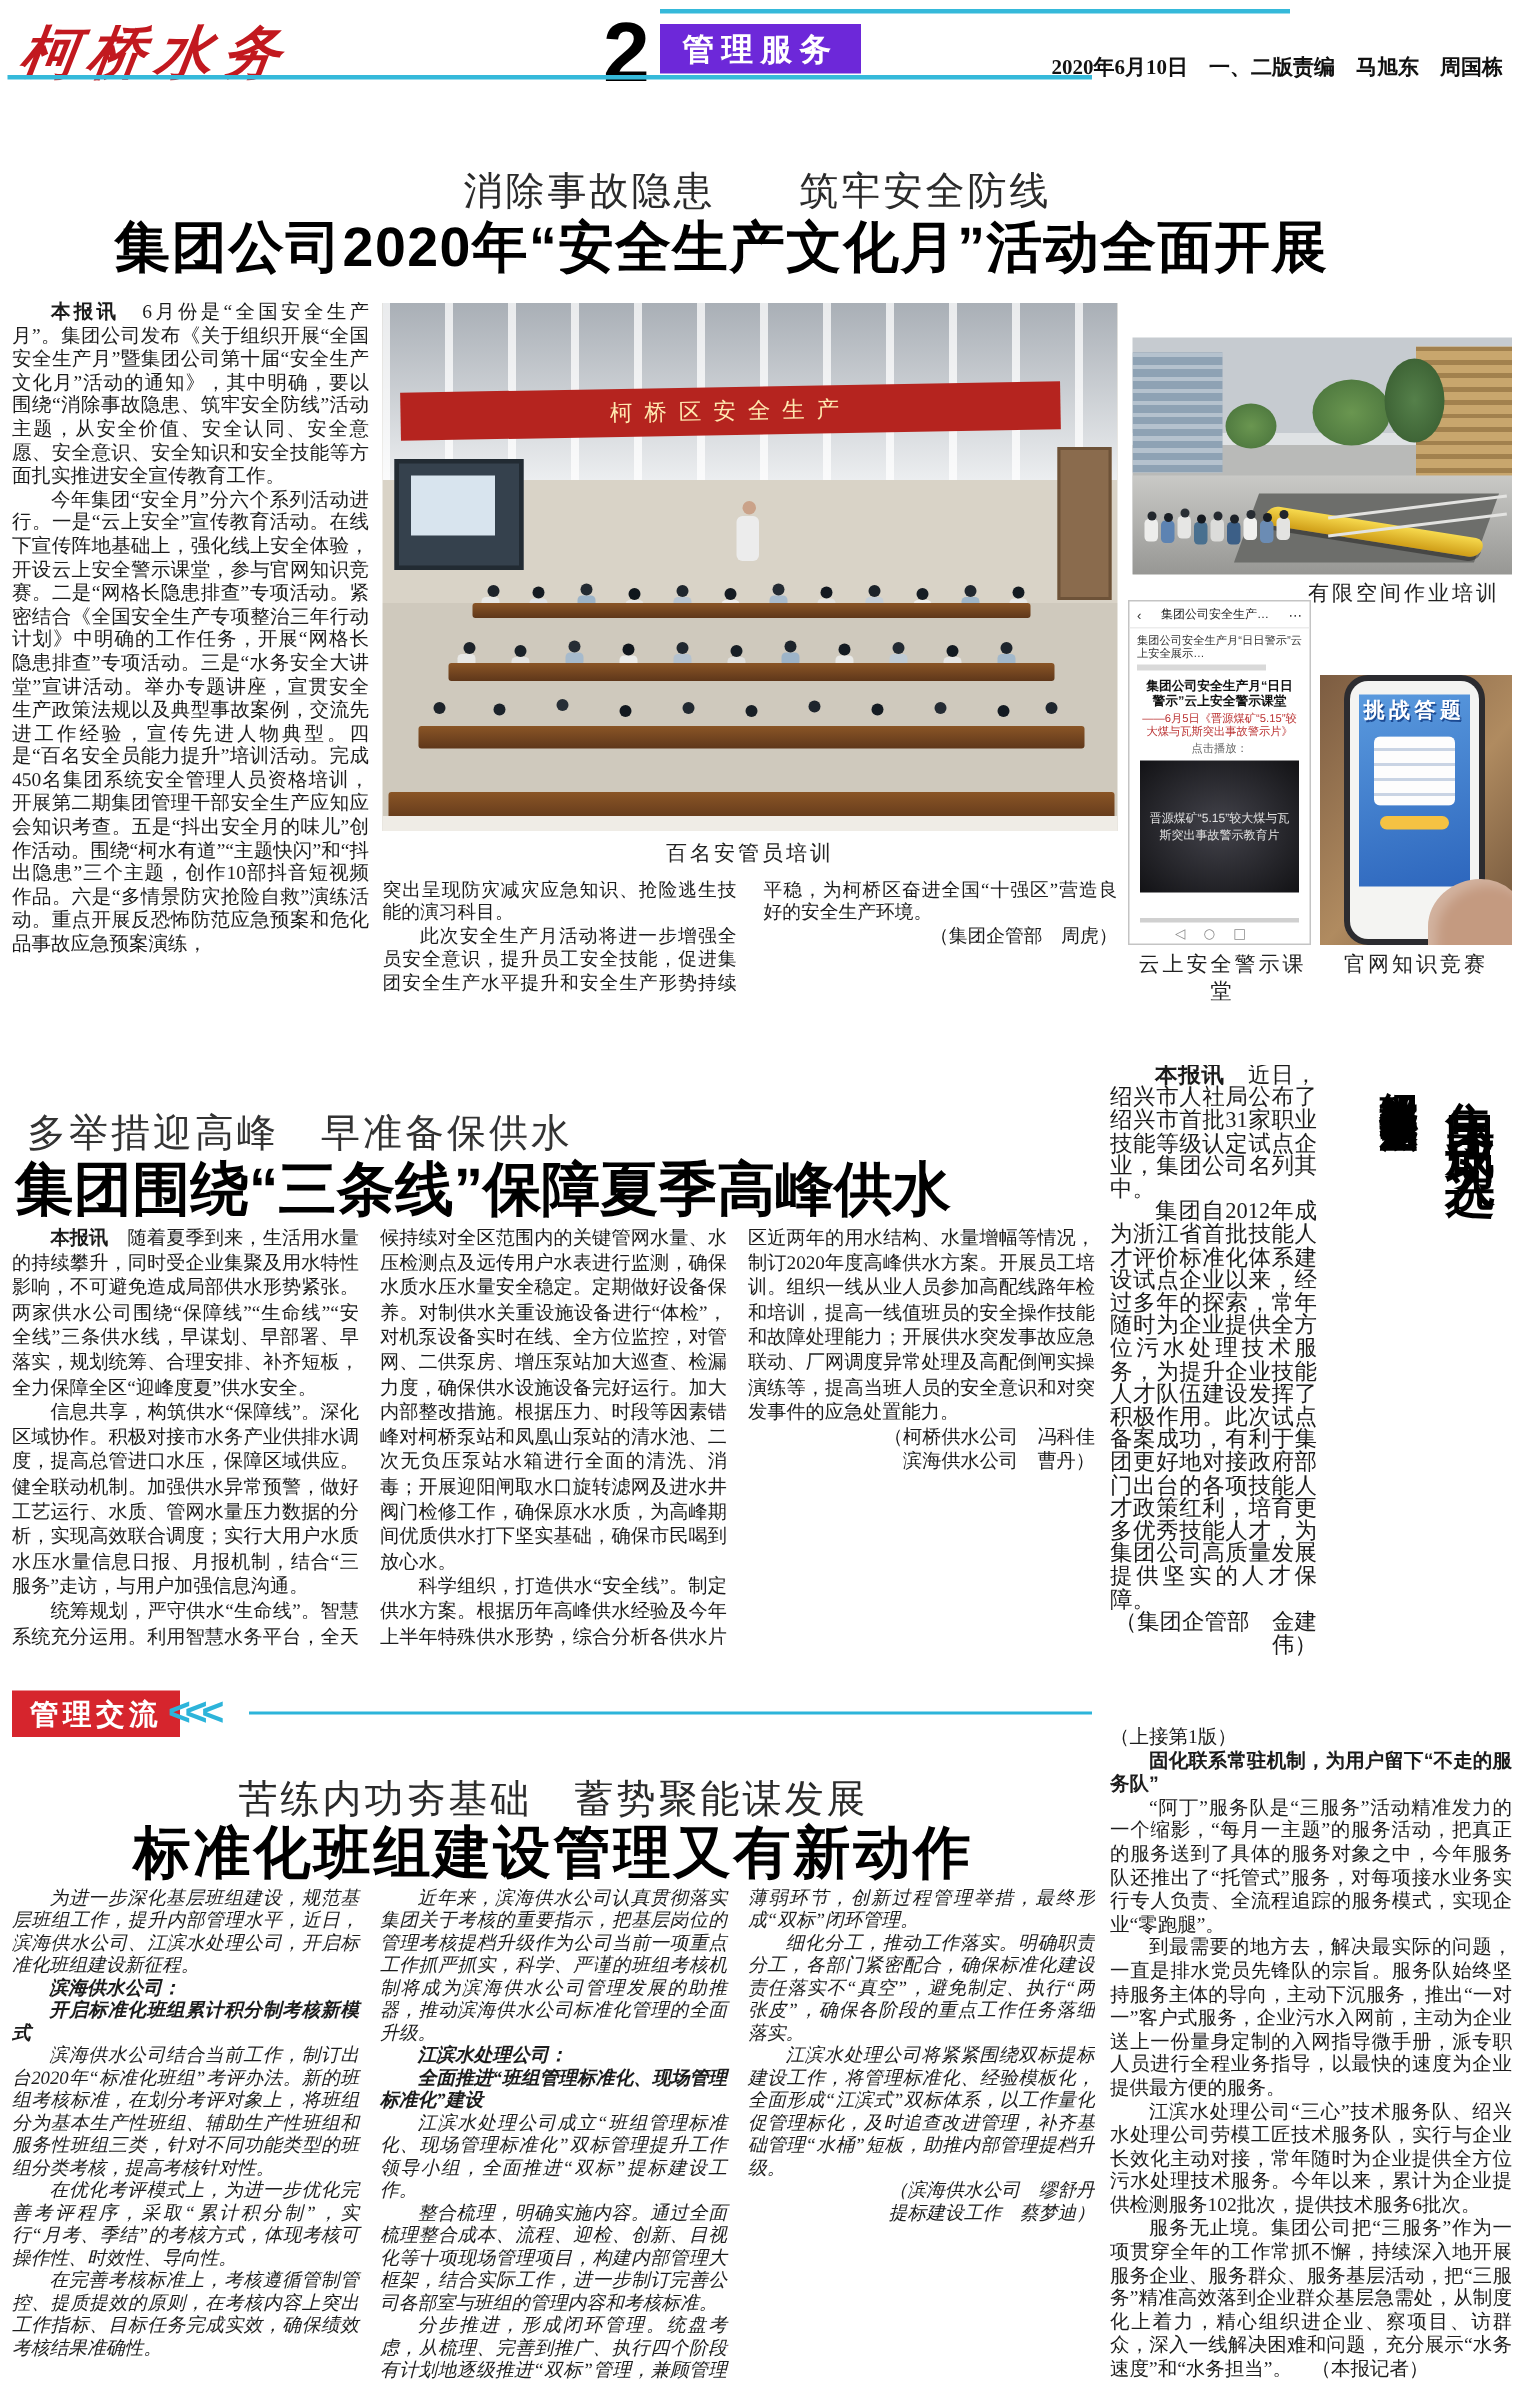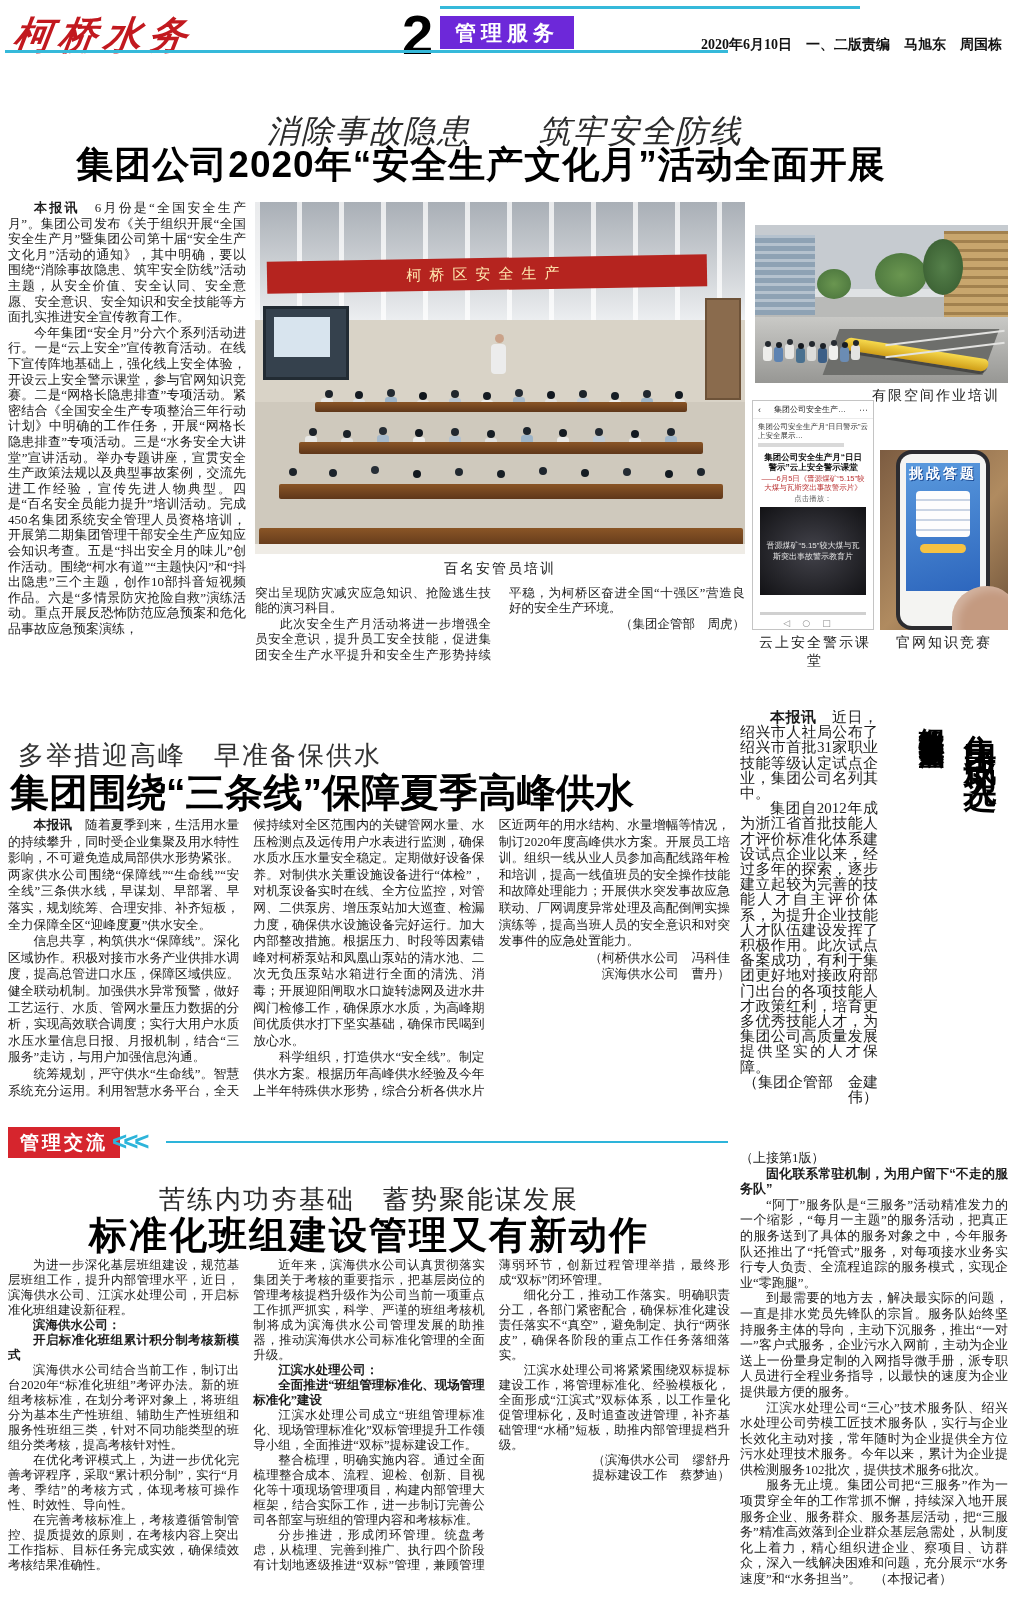--- a/index.html
+++ b/index.html
@@ -21,21 +21,21 @@
 
   
   .para { margin:0; text-indent:2em; text-align:justify; }
   .para b { font-weight:700; }
   .noindent { text-indent:0; }
   .byline { text-indent:0; text-align:right; }
   .kicker { text-align:center; color:#2b2b2b; letter-spacing:2px; }
   .headline { text-align:center; font-family:"Liberation Sans",sans-serif; font-weight:700; color:#000; }
 
   
-  .a1-kicker { position:absolute; left:0; top:110px; width:1010px; font-size:32px;font-style:italic; }
+  .a1-kicker { position:absolute; left:0; top:110px; width:1010px; font-size:26px; }
   .a1-headline { position:absolute; left:0; top:140px; width:962px; font-size:37px; letter-spacing:1px; }
   .a1-col1 { position:absolute; left:8px; top:200px; width:238px; height:474px; overflow:hidden;
              font-size:13px; line-height:15.6px; }
   .a1-below { position:absolute; left:255px; top:586px; width:490px; height:90px; overflow:hidden;
               column-count:2; column-gap:18px; column-fill:auto; font-size:12.5px; line-height:15.4px; }
   .caption { font-size:14px; color:#222; letter-spacing:2px; }
   .a1-cap-main { position:absolute; left:255px; top:560px; width:490px; text-align:center; }
   .a1-cap-out  { position:absolute; left:755px; top:387px; width:245px; text-align:right; }
   .a1-cap-p1 { position:absolute; left:752px; top:634px; width:126px; text-align:center; }
   .a1-cap-p2 { position:absolute; left:880px; top:634px; width:128px; text-align:center; }
@@ -144,21 +144,21 @@
   
   .mx-badge { position:absolute; left:8px; top:1127px; height:31px; padding:0 12px; background:#d6252d; color:#fff;
       font-family:"Liberation Sans",sans-serif; font-weight:700; font-size:19px; letter-spacing:3px;
       display:flex; align-items:center; }
   .mx-chevrons { position:absolute; left:112px; top:1126px; font-family:"Liberation Sans",sans-serif;
       font-weight:700; font-size:26px; color:#2db4da; letter-spacing:-4px; }
   .mx-line { position:absolute; left:166px; top:1141px; width:562px; height:2px; background:#2db4da; }
   .a3-kicker { position:absolute; left:8px; top:1182px; width:722px; font-size:26px; }
   .a3-headline { position:absolute; left:8px; top:1210px; width:722px; font-size:38px; letter-spacing:2px; }
   .a3-body { position:absolute; left:8px; top:1258px; width:722px; height:342px; overflow:hidden;
-      column-count:3; column-gap:14px; column-fill:auto; font-size:12.5px; line-height:15px; }
+      column-count:3; column-gap:14px; column-fill:auto; font-size:12.5px; line-height:15px;font-style:italic; }
   .a3-body .subhead { font-weight:700; }
   .cont-col { position:absolute; left:740px; top:1150px; width:268px; height:450px; overflow:hidden;
       font-size:13px; line-height:15.6px; }
   .cont-col .subhead { font-weight:700; font-family:"Liberation Sans",sans-serif; }
 </style>
 </head>
 <body>
 
 <div class="page">
 
@@ -255,21 +255,21 @@
       <p class="para"><b>本报讯　</b>随着夏季到来，生活用水量的持续攀升，同时受企业集聚及用水特性影响，不可避免造成局部供水形势紧张。两家供水公司围绕“保障线”“生命线”“安全线”三条供水线，早谋划、早部署、早落实，规划统筹、合理安排、补齐短板，全力保障全区“迎峰度夏”供水安全。</p>
       <p class="para">信息共享，构筑供水“保障线”。深化区域协作。积极对接市水务产业供排水调度，提高总管进口水压，保障区域供应。健全联动机制。加强供水异常预警，做好工艺运行、水质、管网水量压力数据的分析，实现高效联合调度；实行大用户水质水压水量信息日报、月报机制，结合“三服务”走访，与用户加强信息沟通。</p>
       <p class="para">统筹规划，严守供水“生命线”。智慧系统充分运用。利用智慧水务平台，全天候持续对全区范围内的关键管网水量、水压检测点及远传用户水表进行监测，确保水质水压水量安全稳定。定期做好设备保养。对制供水关重设施设备进行“体检”，对机泵设备实时在线、全方位监控，对管网、二供泵房、增压泵站加大巡查、检漏力度，确保供水设施设备完好运行。加大内部整改措施。根据压力、时段等因素错峰对柯桥泵站和凤凰山泵站的清水池、二次无负压泵站水箱进行全面的清洗、消毒；开展迎阳闸取水口旋转滤网及进水井阀门检修工作，确保原水水质，为高峰期间优质供水打下坚实基础，确保市民喝到放心水。</p>
       <p class="para">科学组织，打造供水“安全线”。制定供水方案。根据历年高峰供水经验及今年上半年特殊供水形势，综合分析各供水片区近两年的用水结构、水量增幅等情况，制订2020年度高峰供水方案。开展员工培训。组织一线从业人员参加高配线路年检和培训，提高一线值班员的安全操作技能和故障处理能力；开展供水突发事故应急联动、厂网调度异常处理及高配倒闸实操演练等，提高当班人员的安全意识和对突发事件的应急处置能力。</p>
       <p class="para byline">（柯桥供水公司　冯科佳</p>
       <p class="para byline">滨海供水公司　曹丹）</p>
     </div>
 
   <div class="sb-body">
       <p class="para"><b>本报讯　</b>近日，绍兴市人社局公布了绍兴市首批31家职业技能等级认定试点企业，集团公司名列其中。</p>
-      <p class="para">集团自2012年成为浙江省首批技能人才评价标准化体系建设试点企业以来，经过多年的探索，逐步建立起较为完善的技能人才自主评价体系，为提升企业技能人才队伍建设发挥了积极作用。此次试点备案成功，有利于集团更好地对接政府部门出台的各项技能人才政策红利，培育更多优秀技能人才，为集团公司高质量发展提供坚实的人才保障。</p>
+      <p class="para">集团自2012年成为浙江省首批技能人才评价标准化体系建设试点企业以来，经过多年的探索，常年随时为企业提供全方位污水处理技术服务，为提升企业技能人才队伍建设发挥了积极作用。此次试点备案成功，有利于集团更好地对接政府部门出台的各项技能人才政策红利，培育更多优秀技能人才，为集团公司高质量发展提供坚实的人才保障。</p>
       <p class="para byline">（集团企管部　金建伟）</p>
     </div>
   <div class="v-headline">
     <div class="v-line1">集团成功入选</div>
     <div class="v-line2">绍兴首批职业技能等级认定试点企业</div>
   </div>
 
   <div class="mx-badge">管理交流</div>
   <div class="mx-chevrons">&lt;&lt;&lt;</div>
   <div class="mx-line"></div>

